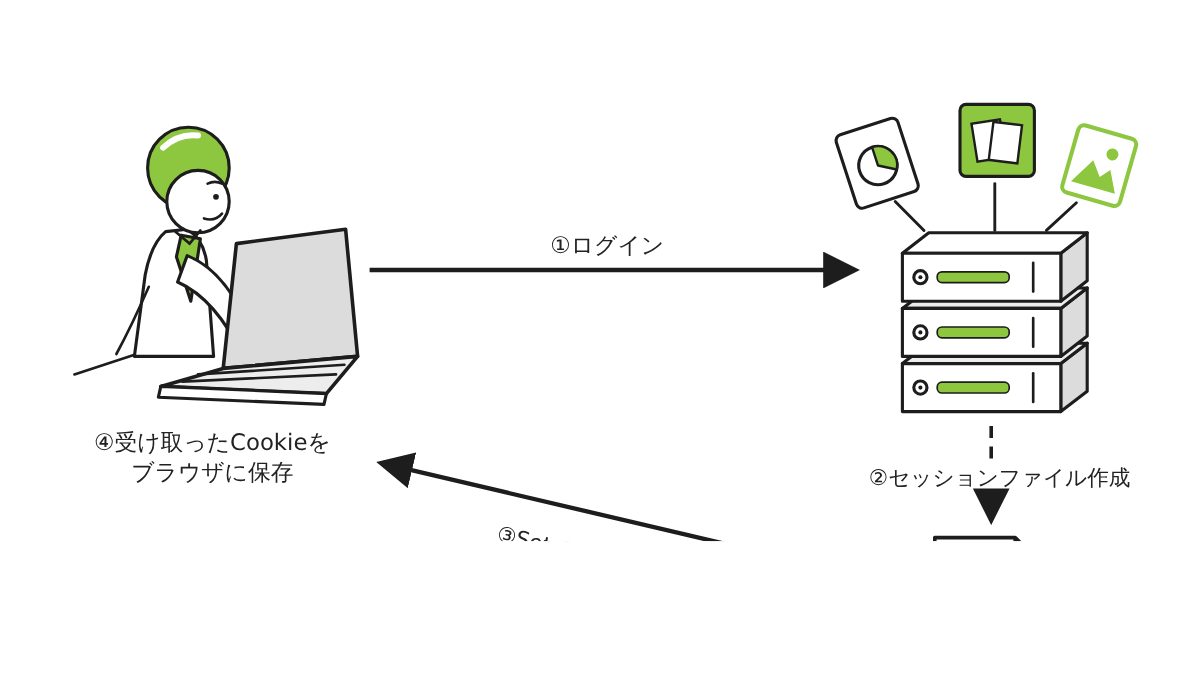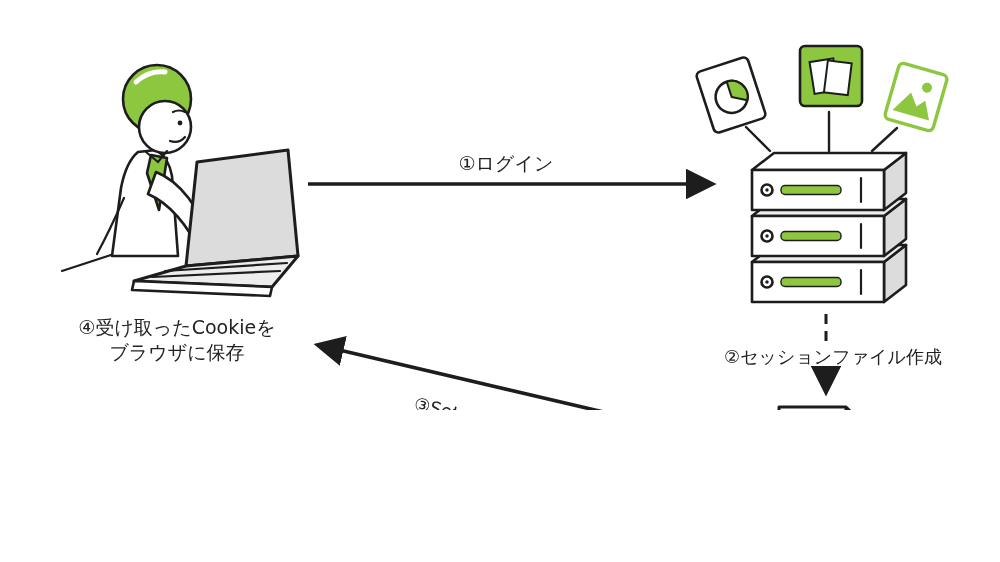--- a/index.html
+++ b/index.html
@@ -6,21 +6,21 @@
     --accent:#8dc63f;
     --accent-dark:#79ad2f;
     --ink:#1d1d1d;
     --gray:#dcdcdc;
     --gray-light:#ededed;
     --bg:#ffffff;
   }
   html,body{margin:0;padding:0;background:var(--bg);}
   .stage{
     position:relative;width:1000px;height:410px;background:var(--bg);
-    font-family:"DejaVu Sans","Liberation Sans",sans-serif;overflow:hidden;
+    font-family:"DejaVu Sans","Liberation Sans",sans-serif;overflow:hidden;margin-top:41px;
   }
   svg{display:block;}
   
   .shape{stroke:var(--ink);stroke-width:2.6;stroke-linejoin:round;}
   .shape-thick{stroke:var(--ink);stroke-width:3;stroke-linejoin:round;}
   .thin-ink{stroke:var(--ink);stroke-width:2.2;fill:none;stroke-linecap:round;}
   .hl{stroke:#ffffff;stroke-width:5;fill:none;stroke-linecap:round;}
   .ink-fill{fill:var(--ink);}
   .fill-white{fill:#ffffff;}
   .fill-green{fill:var(--accent);}

